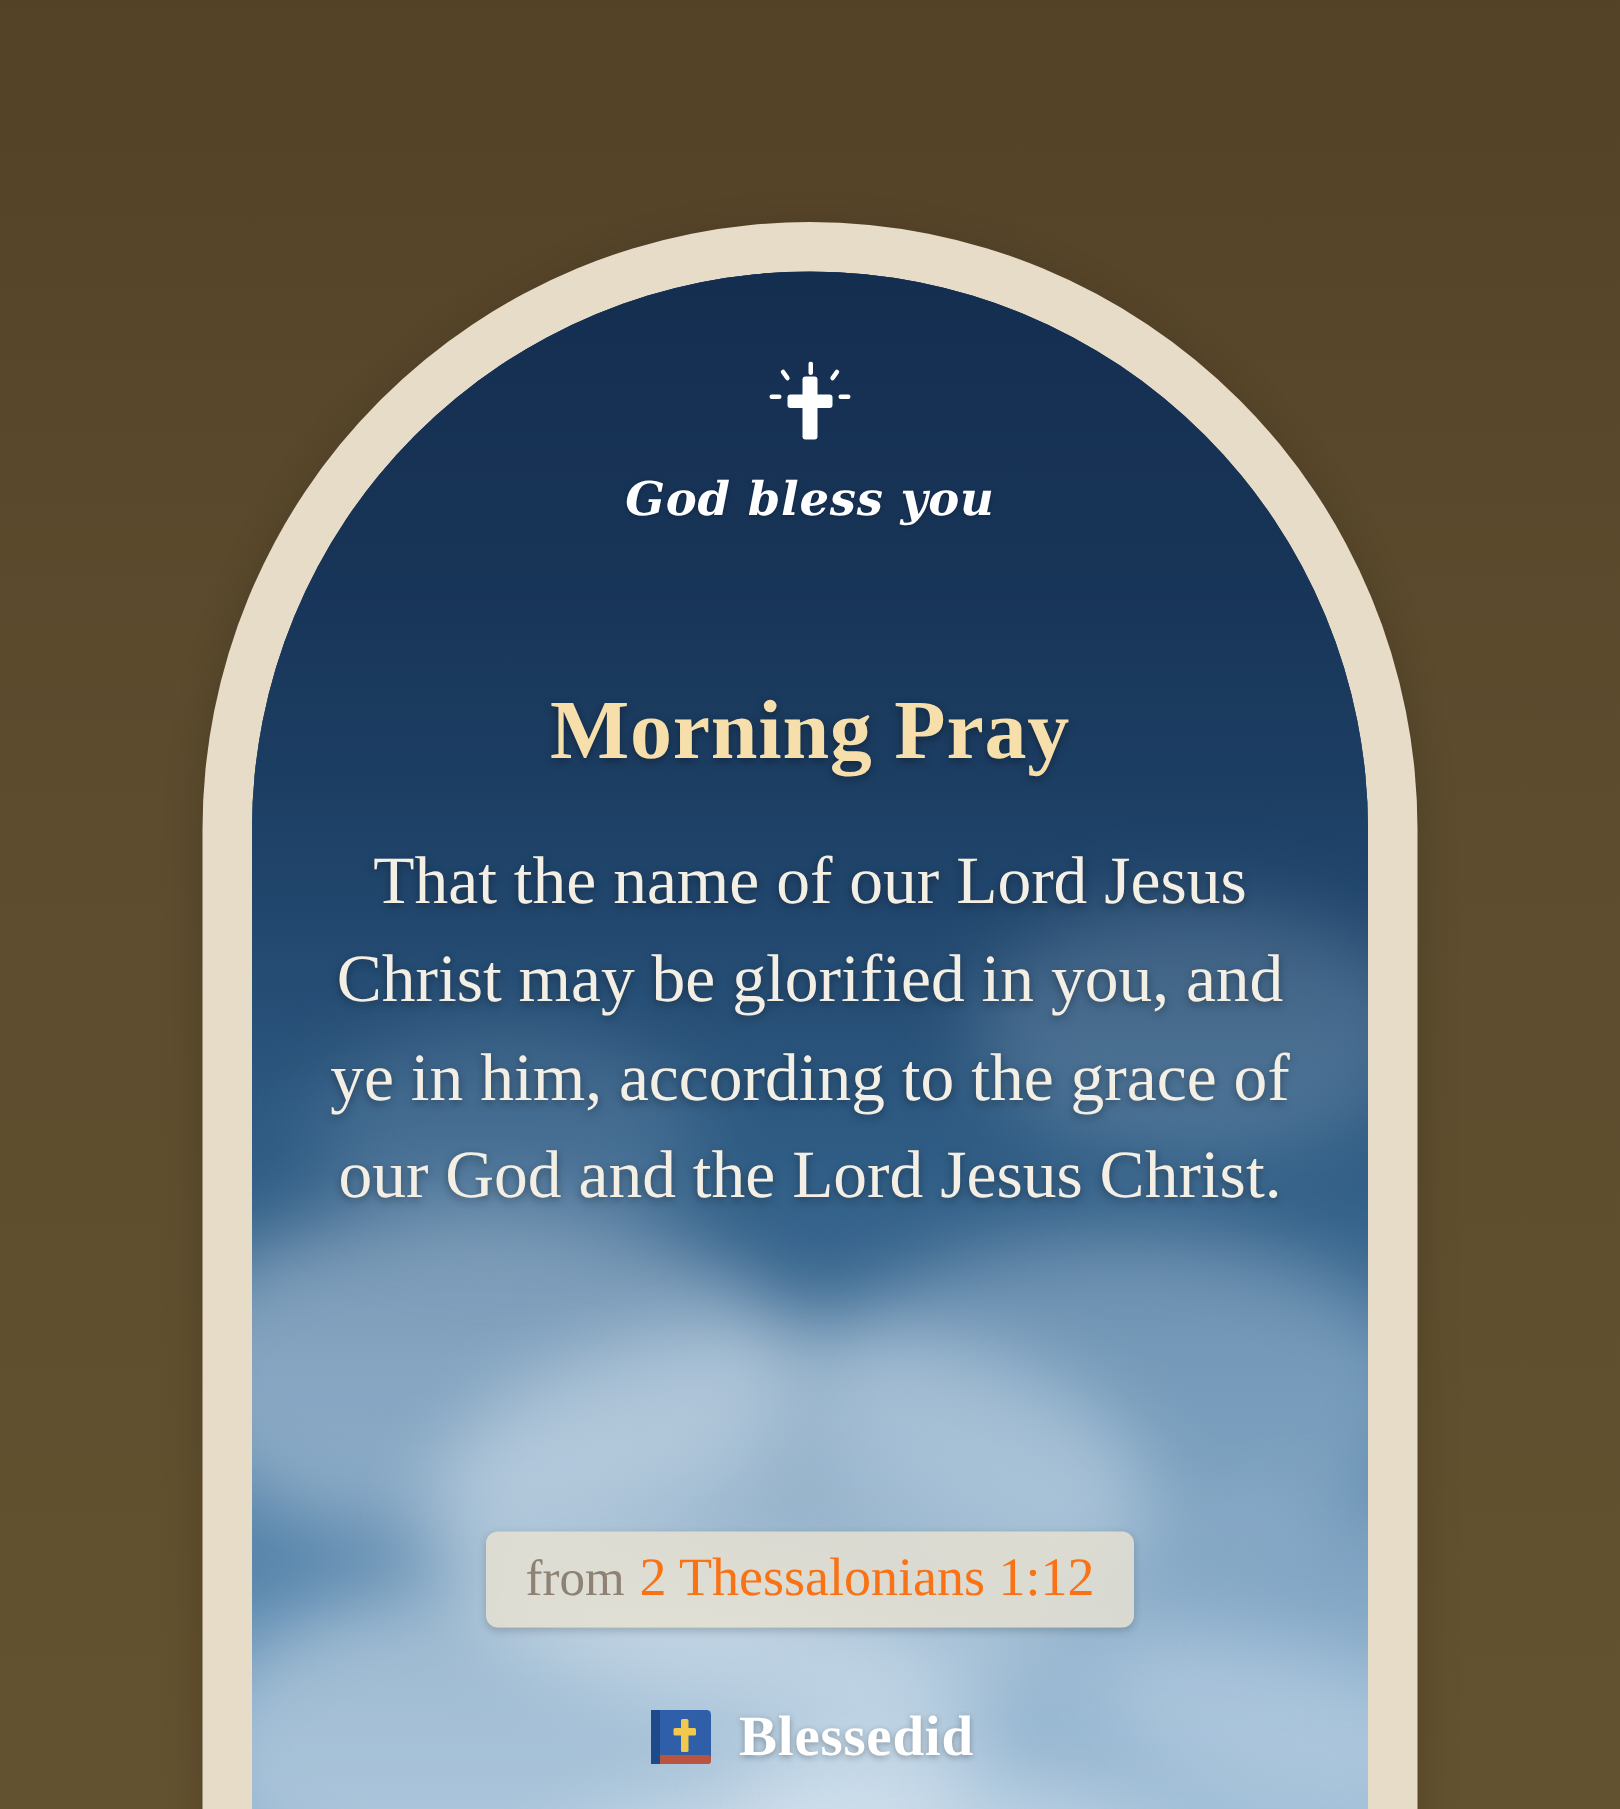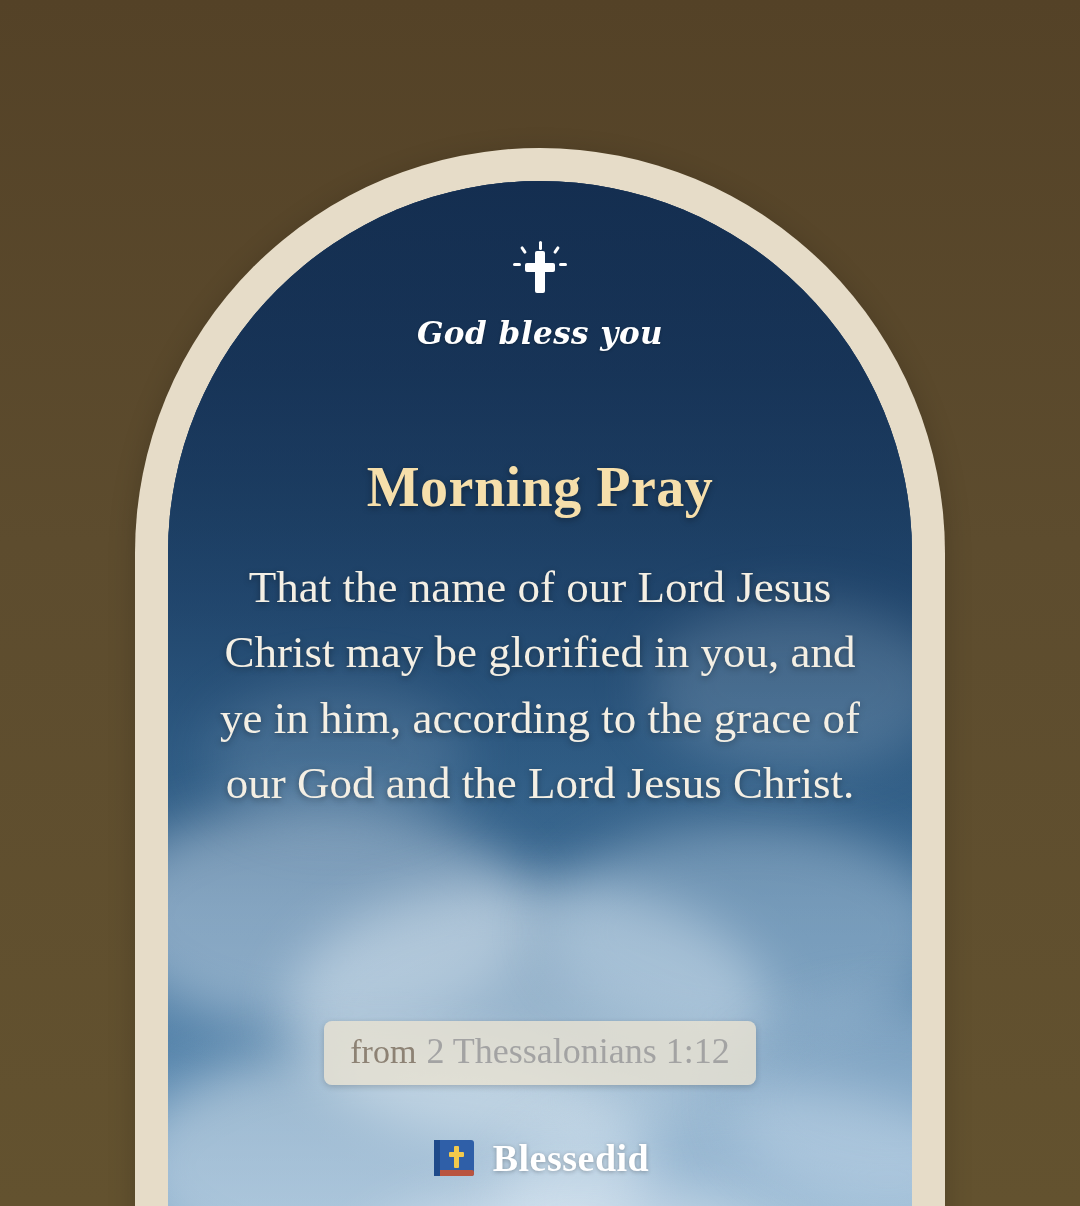--- a/index.html
+++ b/index.html
@@ -150,21 +150,21 @@
     box-shadow: 0 2px 6px rgba(0,0,0,0.18);
   }
   .reference .from {
     font-family: "Liberation Serif", serif;
     font-size: 34px;
     color: #8d8274;
   }
   .reference .ref {
     font-family: "Liberation Serif", serif;
     font-size: 36px;
-    color: #a3a3a3;
+    color: #f97316;
   }
 
   .brand {
     position: absolute;
     left: 0;
     right: 0;
     top: 955px;
     display: flex;
     align-items: center;
     justify-content: center;

